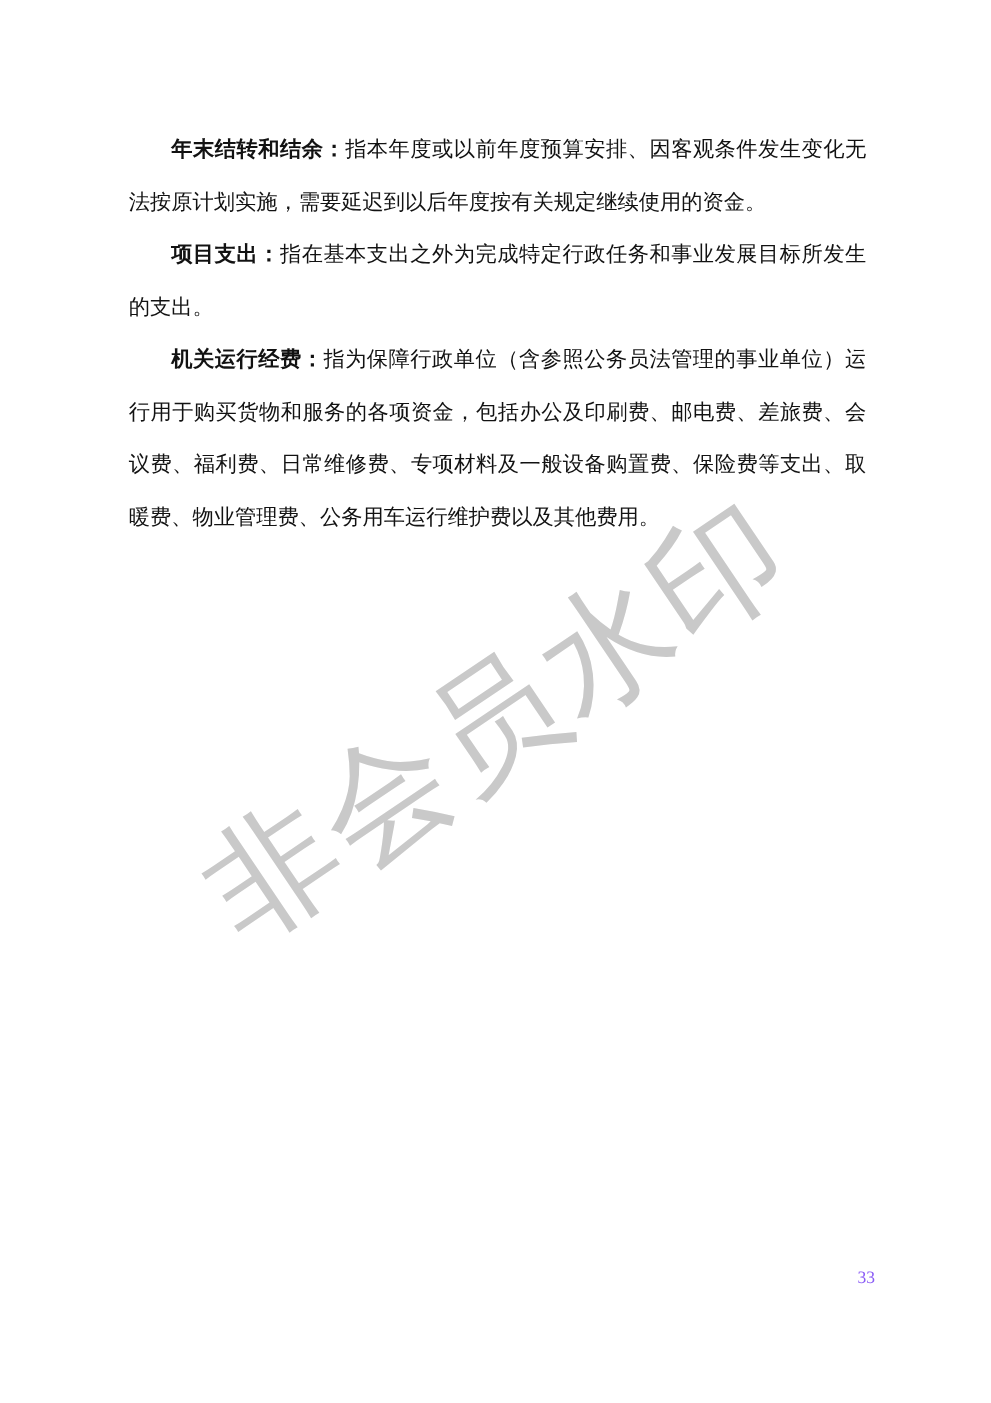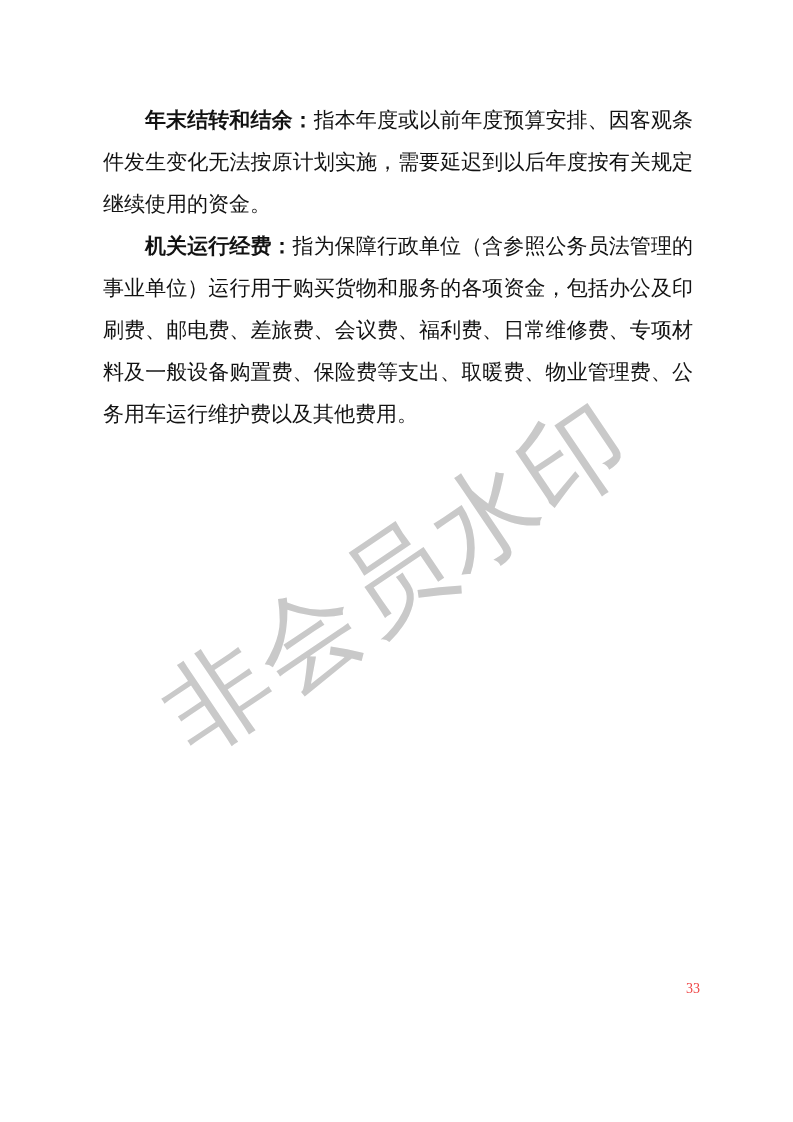--- a/index.html
+++ b/index.html
@@ -26,55 +26,56 @@
     color: #c9c9c9;
     white-space: nowrap;
     z-index: 0;
     user-select: none;
     font-family: "Liberation Serif", "DejaVu Serif", serif;
   }
   .content {
     position: relative;
     z-index: 1;
     padding: 99px 100px 0 103px;
-    font-size: 21px;
+    font-size: 17px;
     line-height: 42px;
     color: #121212;
     text-align: justify;
     text-justify: inter-character;
   }
   .para {
     margin: 0;
     padding: 0;
     text-indent: 2em;
   }
   .head {
     font-weight: bold;
   }
   .page-number {
     position: absolute;
     right: 93px;
-    top: 981px;
+    top: 1015px;
     z-index: 1;
     font-size: 14px;
-    color: #ef4444;
+    color: #8b5cf6;
   }
 </style>
 </head>
 <body>
 
 <div class="page">
 
   <div class="watermark">非会员水印</div>
 
   <div class="content">
 
     <p class="para"><span class="head">年末结转和结余：</span><span>指本年度或以前年度预算安排、因客观条件发生变化无法按原计划实施，需要延迟到以后年度按有关规定继续使用的资金。</span></p>
 
 
+    <p class="para"><span class="head">项目支出：</span><span>指在基本支出之外为完成特定行政任务和事业发展目标所发生的支出。</span></p>
 
 
 
     <p class="para"><span class="head">机关运行经费：</span><span>指为保障行政单位（含参照公务员法管理的事业单位）运行用于购买货物和服务的各项资金，包括办公及印刷费、邮电费、差旅费、会议费、福利费、日常维修费、专项材料及一般设备购置费、保险费等支出、取暖费、物业管理费、公务用车运行维护费以及其他费用。</span></p>
 
   </div>
 
   <div class="page-number">33</div>
 
 </div>

